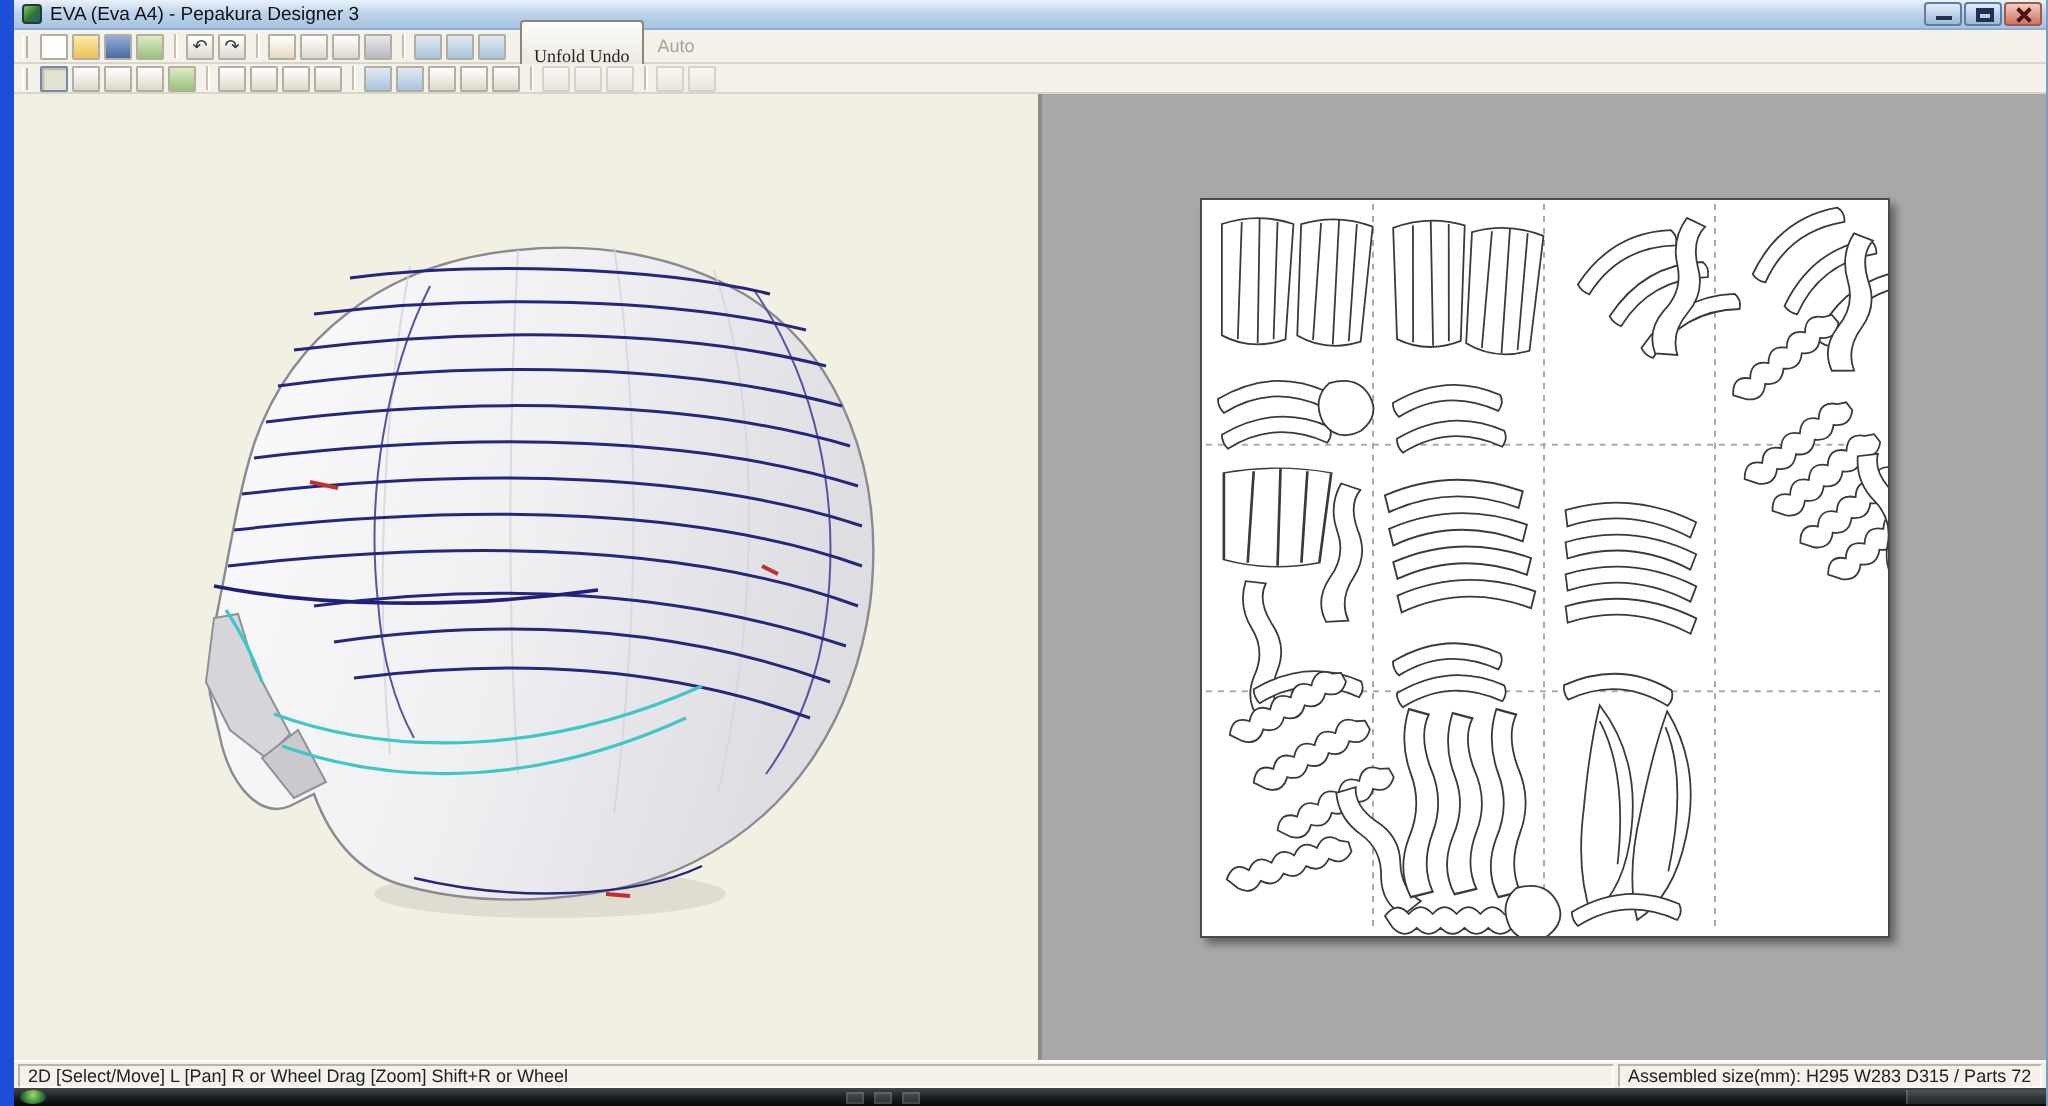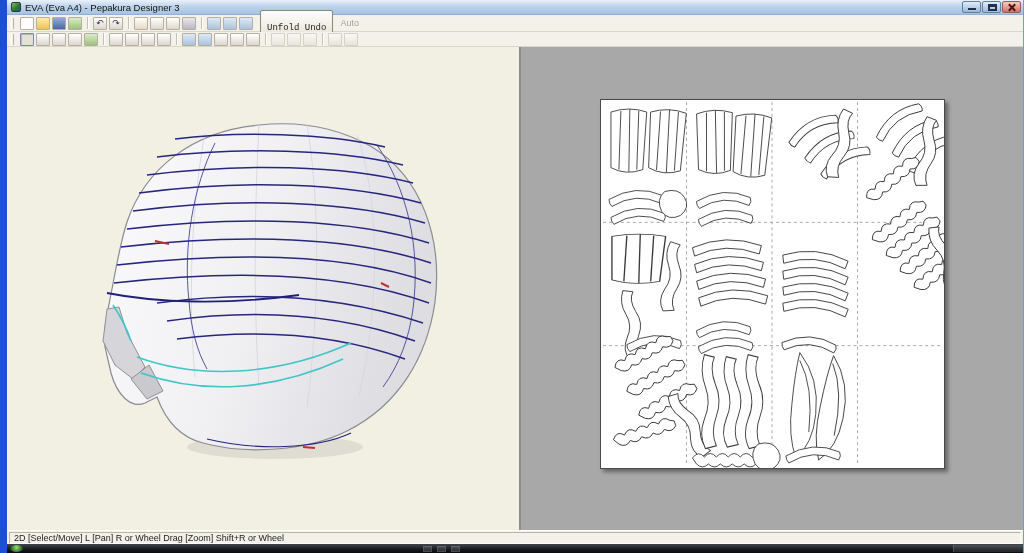--- a/index.html
+++ b/index.html
@@ -33,21 +33,21 @@
   .ic b{font-weight:normal}
   .ic-new{background:#fdfdfd}
   .ic-open{background:linear-gradient(#ffeaa8,#ecc25a)}
   .ic-save{background:linear-gradient(#93abd9,#4a6aa0)}
   .ic-tex{background:linear-gradient(#dcebc9,#9cc27a)}
   .ic-pen{background:linear-gradient(#fff,#e8d8c0)}
   .ic-print{background:linear-gradient(#e8e8ea,#b8b8c0)}
   .ic-view{background:linear-gradient(#dfe9f4,#aac4de)}
   .ic-sel{border-color:#7a87a8;background:#e4e2d4;box-shadow:inset 1px 1px 1px #bab6a8}
   .ic-dim{opacity:.45}
-  .unfold-btn{margin-left:6px;height:13px;font-size:9px;font-family:Liberation Mono, monospace;border:1px solid #8a8678;background:linear-gradient(#fefdfb,#e8e5da);padding:12px 6px;border-radius:2px;color:#222}
+  .unfold-btn{margin-left:6px;height:13px;font-size:9px;font-family:Liberation Serif, serif;border:1px solid #8a8678;background:linear-gradient(#fefdfb,#e8e5da);padding:12px 6px;border-radius:2px;color:#222}
   .auto{margin-left:7px;color:#a8a49a;font-size:9px}
 
   
   .main{flex:1 1 auto;display:flex;min-height:0}
   .pane3d{width:512px;flex:0 0 auto;background:#f2f0e3;position:relative;overflow:hidden}
   .divider{width:2px;background:#8c8c8c;flex:0 0 auto}
   .pane2d{flex:1;background:#a8a8a8;position:relative;overflow:hidden}
   .sheet{position:absolute;left:79px;top:52px;width:345px;height:370px;background:#fff;border:1px solid #4a4a4a;box-shadow:3px 3px 4px rgba(0,0,0,.4)}
   svg{display:block}
 
@@ -287,20 +287,21 @@
             <use href="#g-blade" transform="translate(224,256) rotate(6)"></use>
             <use href="#g-arc" transform="translate(186,342)"></use>
           </g>
         </svg>
       </div>
     </div>
   </div>
 
   <div class="statusbar">
     <span class="cell left">2D [Select/Move] L [Pan] R or Wheel Drag [Zoom] Shift+R or Wheel</span>
+    <span class="cell right">Assembled size(mm): H295 W283 D315 / Parts 72</span>
   </div>
 
   <div class="taskbar">
     <div class="orb"></div>
     <div class="task-icon first"></div>
     <div class="task-icon"></div>
     <div class="task-icon"></div>
     <div class="tray"></div>
   </div>
 

